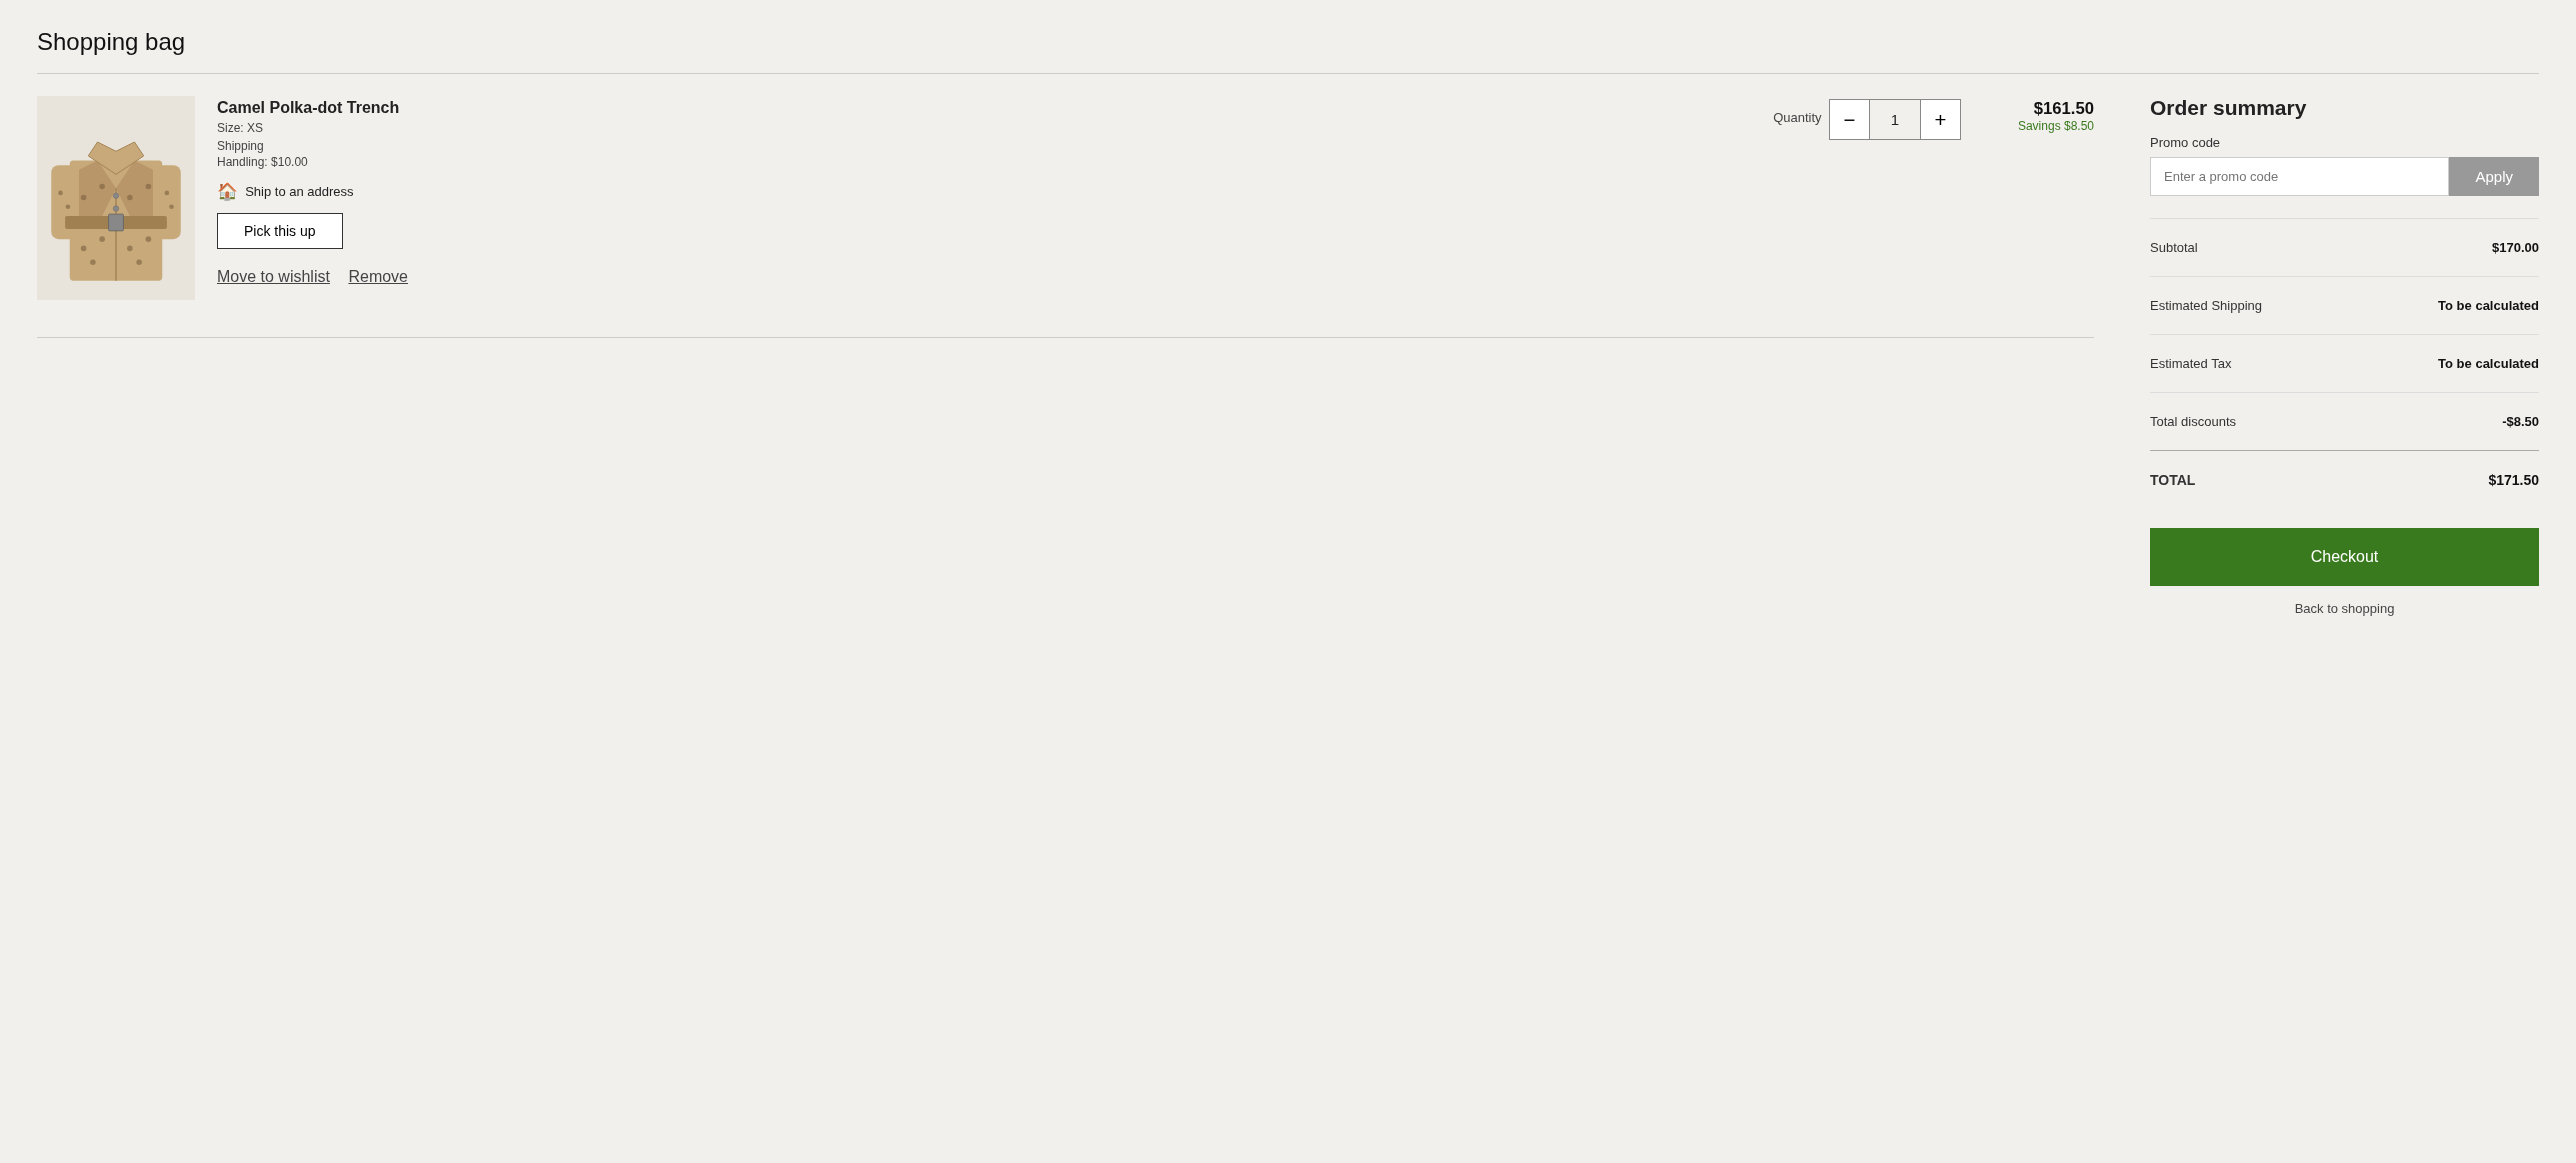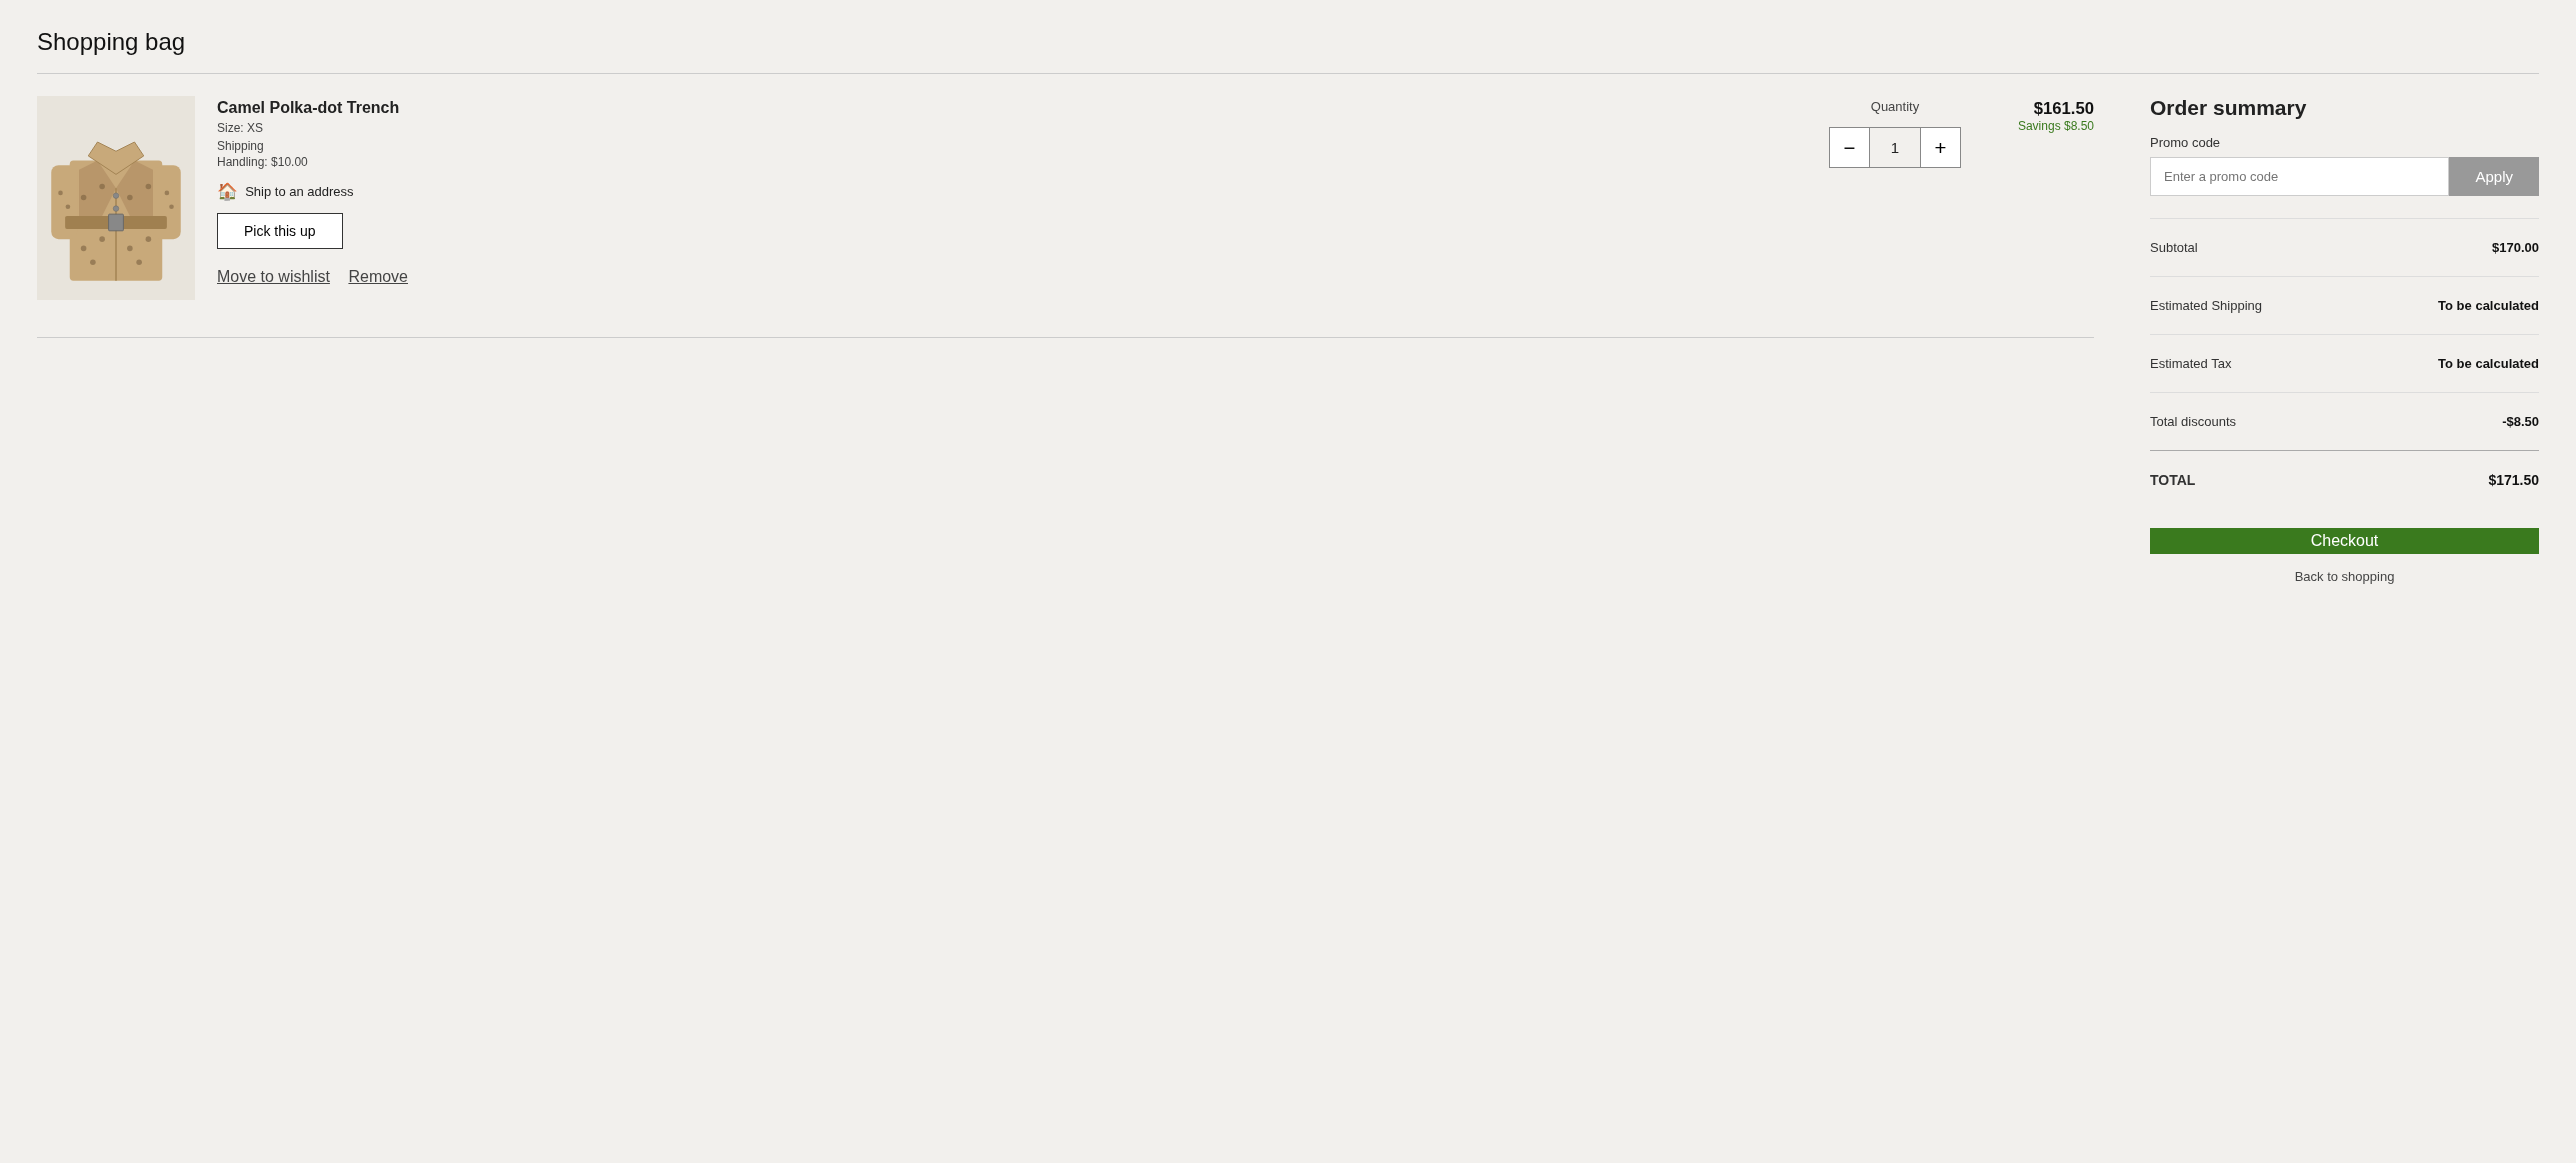--- a/index.html
+++ b/index.html
@@ -130,21 +130,21 @@
       color: #444;
       text-decoration: underline;
       cursor: pointer;
       font-size: 16px;
       background: none;
       border: none;
     }
 
     .quantity-section {
       display: flex;
-      flex-direction: column;
+      flex-direction: row;
       align-items: center;
       gap: 7.4px;
       padding-top: 3.7px;
       min-width: 130px;
     }
 
     .quantity-label {
       font-size: 13px;
       color: #444;
       margin-bottom: 5.6px;
@@ -283,21 +283,21 @@
 
     .summary-row-value.calculated {
       font-weight: 700;
     }
 
     .checkout-btn {
       width: 100%;
       background: #3a7a1e;
       color: white;
       border: none;
-      padding: 4px;
+      padding: 20px;
       font-size: 16px;
       cursor: pointer;
       margin-top: 18.5px;
       margin-bottom: 15px;
       text-align: center;
     }
 
     .back-to-shopping {
       text-align: center;
       color: #444;

